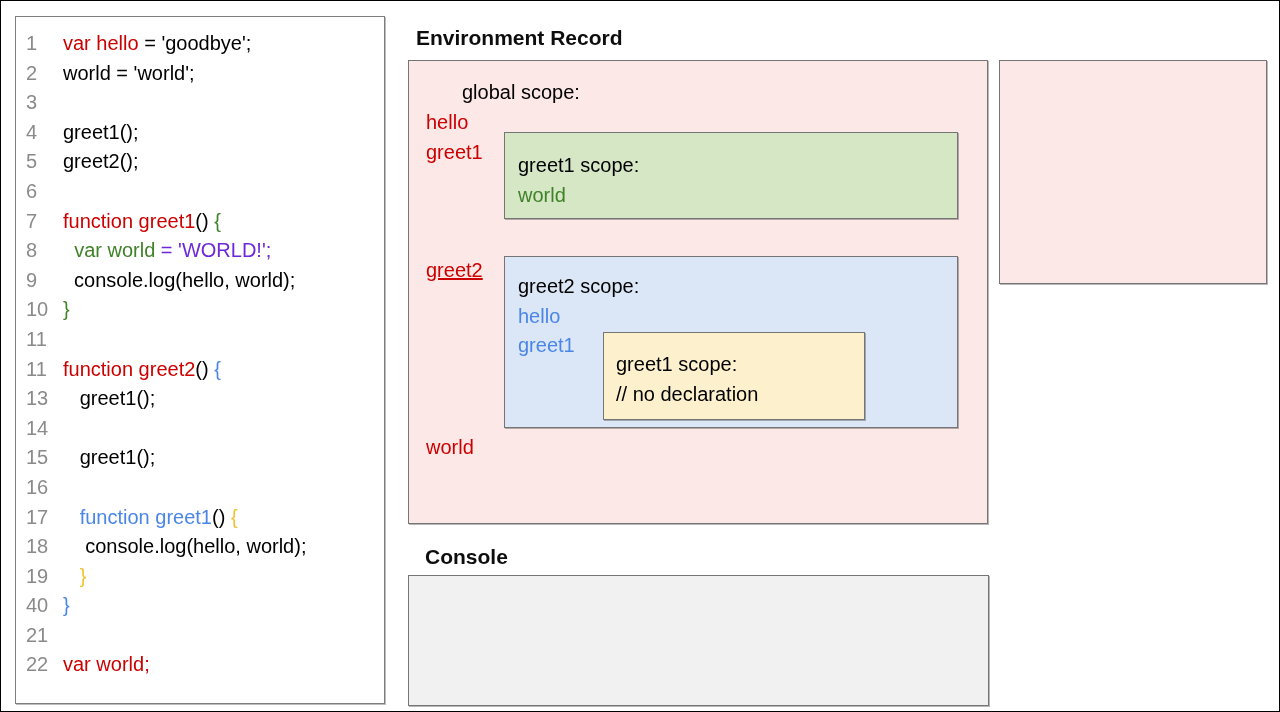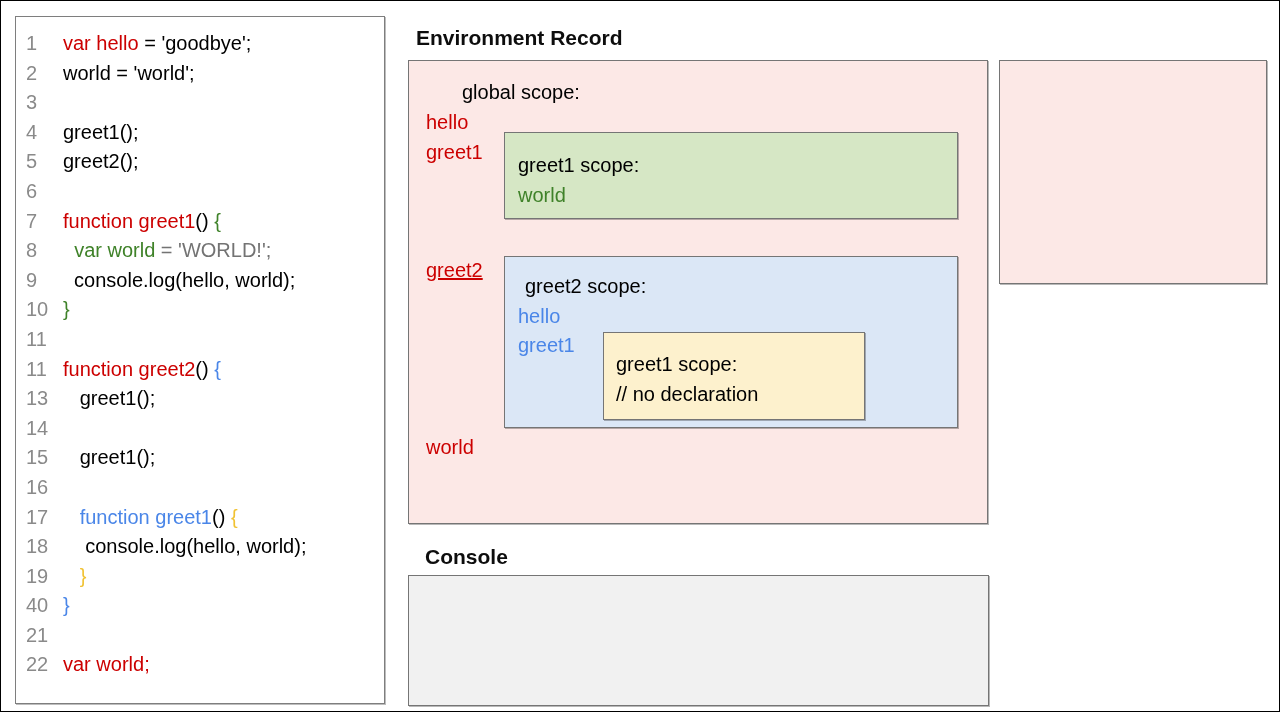--- a/index.html
+++ b/index.html
@@ -75,21 +75,21 @@
         <div class="code-line">
           <span class="gutter" style="color: rgb(138, 138, 138);">6</span>
           <span class="code-text"></span>
         </div>
         <div class="code-line">
           <span class="gutter" style="color: rgb(138, 138, 138);">7</span>
           <span class="code-text"><span style="color: rgb(204, 0, 0);">function greet1</span><span style="color: rgb(0, 0, 0);">() </span><span style="color: rgb(63, 130, 41);">{</span></span>
         </div>
         <div class="code-line">
           <span class="gutter" style="color: rgb(138, 138, 138);">8</span>
-          <span class="code-text"><span style="color: rgb(0, 0, 0);">  </span><span style="color: rgb(63, 130, 41);">var world</span><span style="color: #737373;"> = 'WORLD!';</span></span>
+          <span class="code-text"><span style="color: rgb(0, 0, 0);">  </span><span style="color: rgb(63, 130, 41);">var world</span><span style="color: #6d28d9;"> = 'WORLD!';</span></span>
         </div>
         <div class="code-line">
           <span class="gutter" style="color: rgb(138, 138, 138);">9</span>
           <span class="code-text"><span style="color: rgb(0, 0, 0);">  console.log(hello, world);</span></span>
         </div>
         <div class="code-line">
           <span class="gutter" style="color: rgb(138, 138, 138);">10</span>
           <span class="code-text"><span style="color: rgb(63, 130, 41);">}</span></span>
         </div>
         <div class="code-line">
@@ -151,21 +151,21 @@
     <div class="dtext er-greet1" style="color: rgb(204, 0, 0);">greet1</div>
 
     <div class="box greet1-box" style="background: rgb(214, 231, 197);">
       <div class="dtext g1-label" style="color: rgb(0, 0, 0);">greet1 scope:</div>
       <div class="dtext g1-world" style="color: rgb(63, 130, 41);">world</div>
     </div>
 
     <div class="dtext er-greet2" style="color: rgb(204, 0, 0);">greet2</div>
 
     <div class="box greet2-box" style="background: rgb(219, 231, 246);">
-      <div class="dtext g2-label" style="color: rgb(0, 0, 0); margin-left: 7px;">greet2 scope:</div>
+      <div class="dtext g2-label" style="color: rgb(0, 0, 0);">greet2 scope:</div>
       <div class="dtext g2-hello" style="color: rgb(74, 134, 232);">hello</div>
       <div class="dtext g2-greet1" style="color: rgb(74, 134, 232);">greet1</div>
 
       <div class="box inner-greet1-box" style="background: rgb(253, 241, 205);">
         <div class="dtext y-label" style="color: rgb(0, 0, 0);">greet1 scope:</div>
         <div class="dtext y-comment" style="color: rgb(0, 0, 0);">// no declaration</div>
       </div>
     </div>
 
     <div class="dtext er-world" style="color: rgb(204, 0, 0);">world</div>

